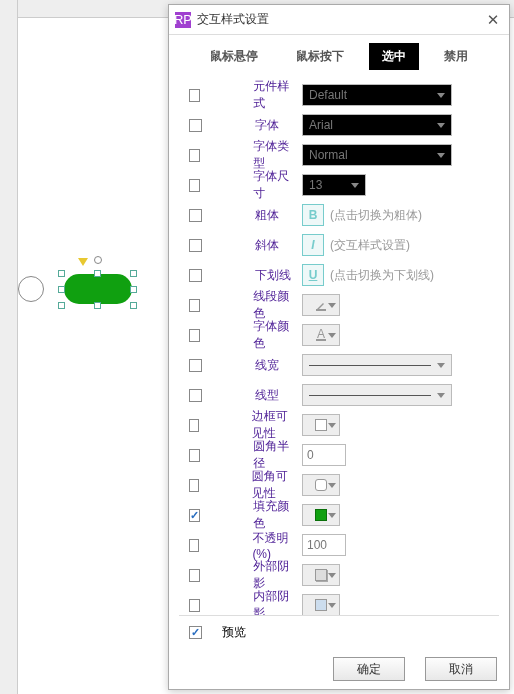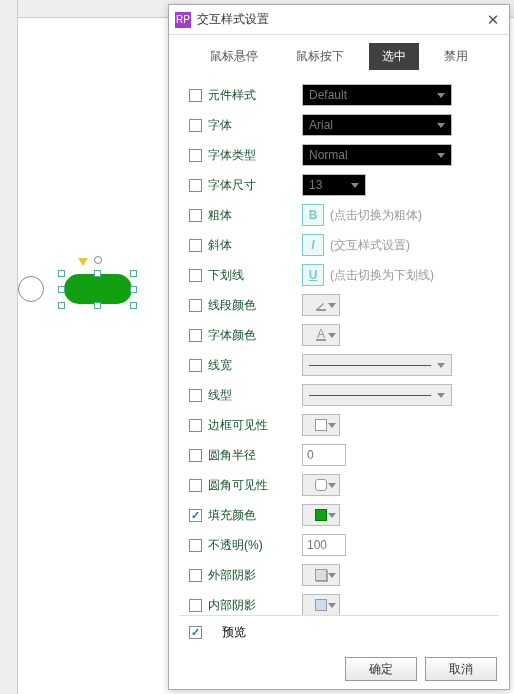--- a/index.html
+++ b/index.html
@@ -16,38 +16,38 @@
 .sel-handle { position: absolute; width: 7px; height: 7px; background: #fff; border: 1px solid #5a9; }
 .sel-tl { left: 0; top: 2px; } .sel-tm { left: 36px; top: 2px; } .sel-tr { left: 72px; top: 2px; }
 .sel-ml { left: 0; top: 18px; } .sel-mr { left: 72px; top: 18px; }
 .sel-bl { left: 0; top: 34px; } .sel-bm { left: 36px; top: 34px; } .sel-br { left: 72px; top: 34px; }
 .rot-handle { position: absolute; left: 36px; top: -12px; width: 8px; height: 8px; border: 1px solid #888; border-radius: 50%; background: #fff; }
 .tri-handle { position: absolute; left: 20px; top: -10px; width: 0; height: 0; border-left: 5px solid transparent; border-right: 5px solid transparent; border-top: 8px solid #e8c830; }
 
 
 .dialog { position: absolute; left: 168px; top: 4px; width: 342px; height: 686px; background: #fff; border: 1px solid #aaa; box-shadow: 0 2px 8px rgba(0,0,0,0.2); display: flex; flex-direction: column; }
 .dlg-titlebar { height: 30px; display: flex; align-items: center; padding: 0 6px; border-bottom: 1px solid #ddd; }
-.dlg-icon { width: 16px; height: 16px; background: #a040d0; color: #fff; font-size: 10px; display: flex; align-items: center; justify-content: center; margin-right: 6px; }
+.dlg-icon { width: 16px; height: 16px; background: #a040d0; color: #fff; font-size: 13px; display: flex; align-items: center; justify-content: center; margin-right: 6px; }
 .dlg-title { flex: 1; color: #333; }
 .dlg-close { width: 20px; height: 20px; display: flex; align-items: center; justify-content: center; color: #555; cursor: pointer; font-size: 15px; }
 
-.tabs { display: flex; justify-content: center; padding: 8px 0 0 0; gap: 12px; }
+.tabs { display: flex; justify-content: center; padding: 8px 0 0 0; gap: 12px; font-weight: bold; }
 .tab { padding: 4px 12px; color: #555; cursor: pointer; border: 1px solid transparent; }
-.tab.sel { background: #404040; color: #fff; }
+.tab.sel { background: #000000; color: #fff; }
 
 .scroll-area { flex: 1; overflow-y: scroll; padding: 10px 6px 10px 10px; }
 .scroll-area::-webkit-scrollbar { width: 16px; }
 .scroll-area::-webkit-scrollbar-track { background: #f0f0f0; border-left: 1px solid #ddd; }
 .scroll-area::-webkit-scrollbar-thumb { background: #c8c8c8; border: 1px solid #aaa; }
 
 .row { display: flex; align-items: center; height: 30px; gap: 8px; }
 .cb-wrap { display: flex; align-items: center; gap: 6px; width: 115px; padding-left: 10px; }
 .cb { width: 13px; height: 13px; border: 1px solid #888; background: #fff; display: flex; align-items: center; justify-content: center; }
 .cb.checked::after { content: "✓"; color: #2a6ec0; font-size: 11px; font-weight: bold; }
-.cb-label { color: #14532d; }
+.cb-label { color: #4c1d95; margin-left: 47px; }
 
 .ctrl { flex: 1; display: flex; align-items: center; gap: 6px; }
 .select { height: 22px; background: #000000; border: 1px solid #bbb; display: flex; align-items: center; padding: 0 6px; color: #777; position: relative; }
 .select.w-full { width: 150px; }
 .select.w-sm { width: 64px; }
 .select::after { content: ""; position: absolute; right: 6px; top: 8px; border-left: 4px solid transparent; border-right: 4px solid transparent; border-top: 5px solid #888; }
 .hint { color: #999; }
 .swatch { width: 22px; height: 22px; border: 1px solid #bbb; background: #eee; display: flex; align-items: center; justify-content: center; position: relative; }
 .swatch .inner { width: 12px; height: 12px; border: 1px solid #999; }
 .swatch-dd { width: 38px; }
@@ -56,21 +56,21 @@
 .line-prev::before { content: ""; position: absolute; left: 6px; right: 20px; top: 10px; height: 1px; background: #555; }
 .line-prev::after { content: ""; position: absolute; right: 6px; top: 8px; border-left: 4px solid transparent; border-right: 4px solid transparent; border-top: 5px solid #888; }
 .num-input { width: 44px; height: 22px; border: 1px solid #bbb; background: #fff; padding: 0 4px; color: #777; display: flex; align-items: center; }
 
 .toggle-btn { width: 22px; height: 22px; border: 1px solid #7cc; background: #eef8f8; color: #7cc; display: flex; align-items: center; justify-content: center; font-weight: bold; font-style: normal; }
 .toggle-btn.i { font-style: italic; }
 .toggle-btn.u { text-decoration: underline; }
 
 .footer-sep { height: 1px; background: #ddd; margin: 0 10px; }
 .preview-row { padding: 8px 20px; display: flex; align-items: center; gap: 20px; }
-.btn-row { display: flex; justify-content: flex-end; gap: 8px; padding: 8px 12px; }
+.btn-row { display: flex; justify-content: flex-end; gap: 20px; padding: 8px 12px; }
 .btn { width: 72px; height: 24px; border: 1px solid #999; background: linear-gradient(#fdfdfd,#e8e8e8); display: flex; align-items: center; justify-content: center; cursor: pointer; color: #333; }
 
 .icon-svg { width: 12px; height: 12px; }
 </style>
 </head>
 <body>
 
 <div class="canvas-area">
   <div class="ruler-h"></div>
   <div class="ruler-v"></div>

